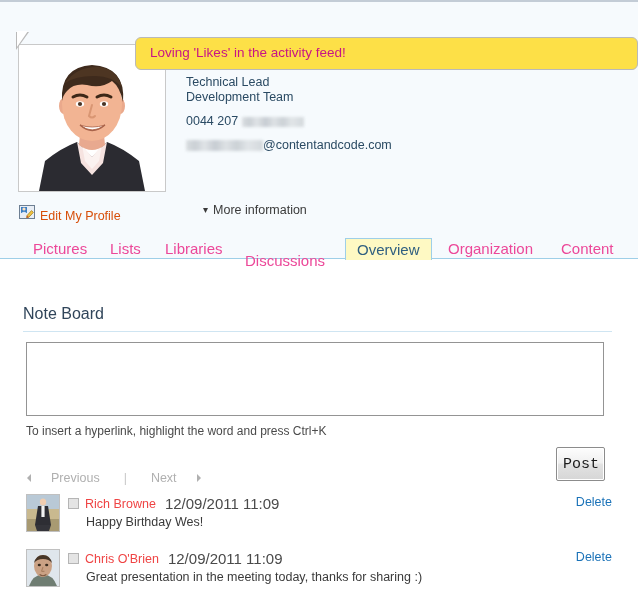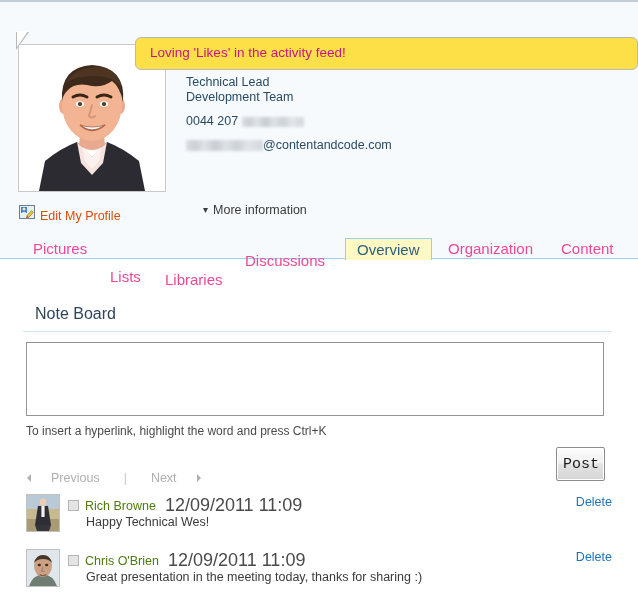--- a/index.html
+++ b/index.html
@@ -207,21 +207,20 @@
     left: 0; top: 259px;
     width: 638px;
     height: 357px;
     background: #ffffff;
   }
   #noteboard-title {
     position: absolute;
     left: 23px; top: 46px;
     font-size: 16px;
     color: #30455a;
-    margin-left: 12px;
   }
   #noteboard-rule {
     position: absolute;
     left: 23px; top: 72px;
     width: 589px;
     height: 1px;
     background: #cfe5f2;
   }
   #note-input {
     position: absolute;
@@ -316,26 +315,26 @@
   .note-avatar svg { display: block; }
   .note-head {
     position: absolute;
     left: 42px; top: 1px;
     display: flex;
     align-items: center;
     white-space: nowrap;
   }
   .note-author {
     font-size: 12.5px;
-    color: #4d7c0f;
+    color: #ef4444;
     text-decoration: none;
     cursor: pointer;
   }
   .note-date {
-    font-size: 18px;
+    font-size: 15px;
     color: #4a4a4a;
     margin-left: 9px;
   }
   .note-body {
     position: absolute;
     left: 60px; top: 21px;
     font-size: 12.5px;
     color: #3a3a3a;
     white-space: nowrap;
   }
@@ -422,22 +421,22 @@
 </div>
 
 <div id="more-info-row">
   <span id="more-info-chevron">▾</span>
   <span>More information</span>
 </div>
 
 <div id="tab-underline"></div>
 <div id="tabstrip">
   <div class="tab" style="left:22px;">Pictures</div>
-  <div class="tab" style="left:99px;margin-top:28px;">Lists</div>
-  <div class="tab" style="left:154px;margin-top:31px;">Libraries</div>
+  <div class="tab" style="left:99px;">Lists</div>
+  <div class="tab" style="left:154px;">Libraries</div>
   <div class="tab" style="left:234px;margin-top:12px;">Discussions</div>
   <div class="tab active" style="left:345px;">Overview</div>
   <div class="tab" style="left:437px;">Organization</div>
   <div class="tab" style="left:550px;">Content</div>
 </div>
 
 <div id="content">
 
   <div id="noteboard-title">Note Board</div>
   <div id="noteboard-rule"></div>
@@ -467,21 +466,21 @@
         <path d="M11 11 L21 11 L24 30 L8 30 Z" fill="#2e2e34"></path>
         <rect x="14.4" y="11" width="3.2" height="11" fill="#f2f2f2"></rect>
         <path d="M8 30 L10 36 L22 36 L24 30 Z" fill="#34343a"></path>
       </svg>
     </div>
     <div class="note-head">
       <span class="presence-box"></span>
         <a class="note-author">Rich Browne</a>
       <span class="note-date">12/09/2011 11:09</span>
     </div>
-    <div class="note-body">Happy Technical Wes!</div>
+    <div class="note-body">Happy Birthday Wes!</div>
     <a class="note-delete">Delete</a>
   </div>
 
   <div class="note" style="top:290px;">
     <div class="note-avatar">
       <svg width="32" height="36" viewBox="0 0 32 36">
         <rect x="0" y="0" width="32" height="36" fill="#dfe6ec"></rect>
         <path d="M2 36 Q6 25 16 24 Q26 25 30 36 Z" fill="#6f7d72"></path>
         <ellipse cx="16" cy="16" rx="9" ry="11" fill="#caa184"></ellipse>
         <path d="M7 13 Q9 5 16 5 Q23 5 25 13 Q22 9 16 9 Q10 9 7 13 Z" fill="#463628"></path>

